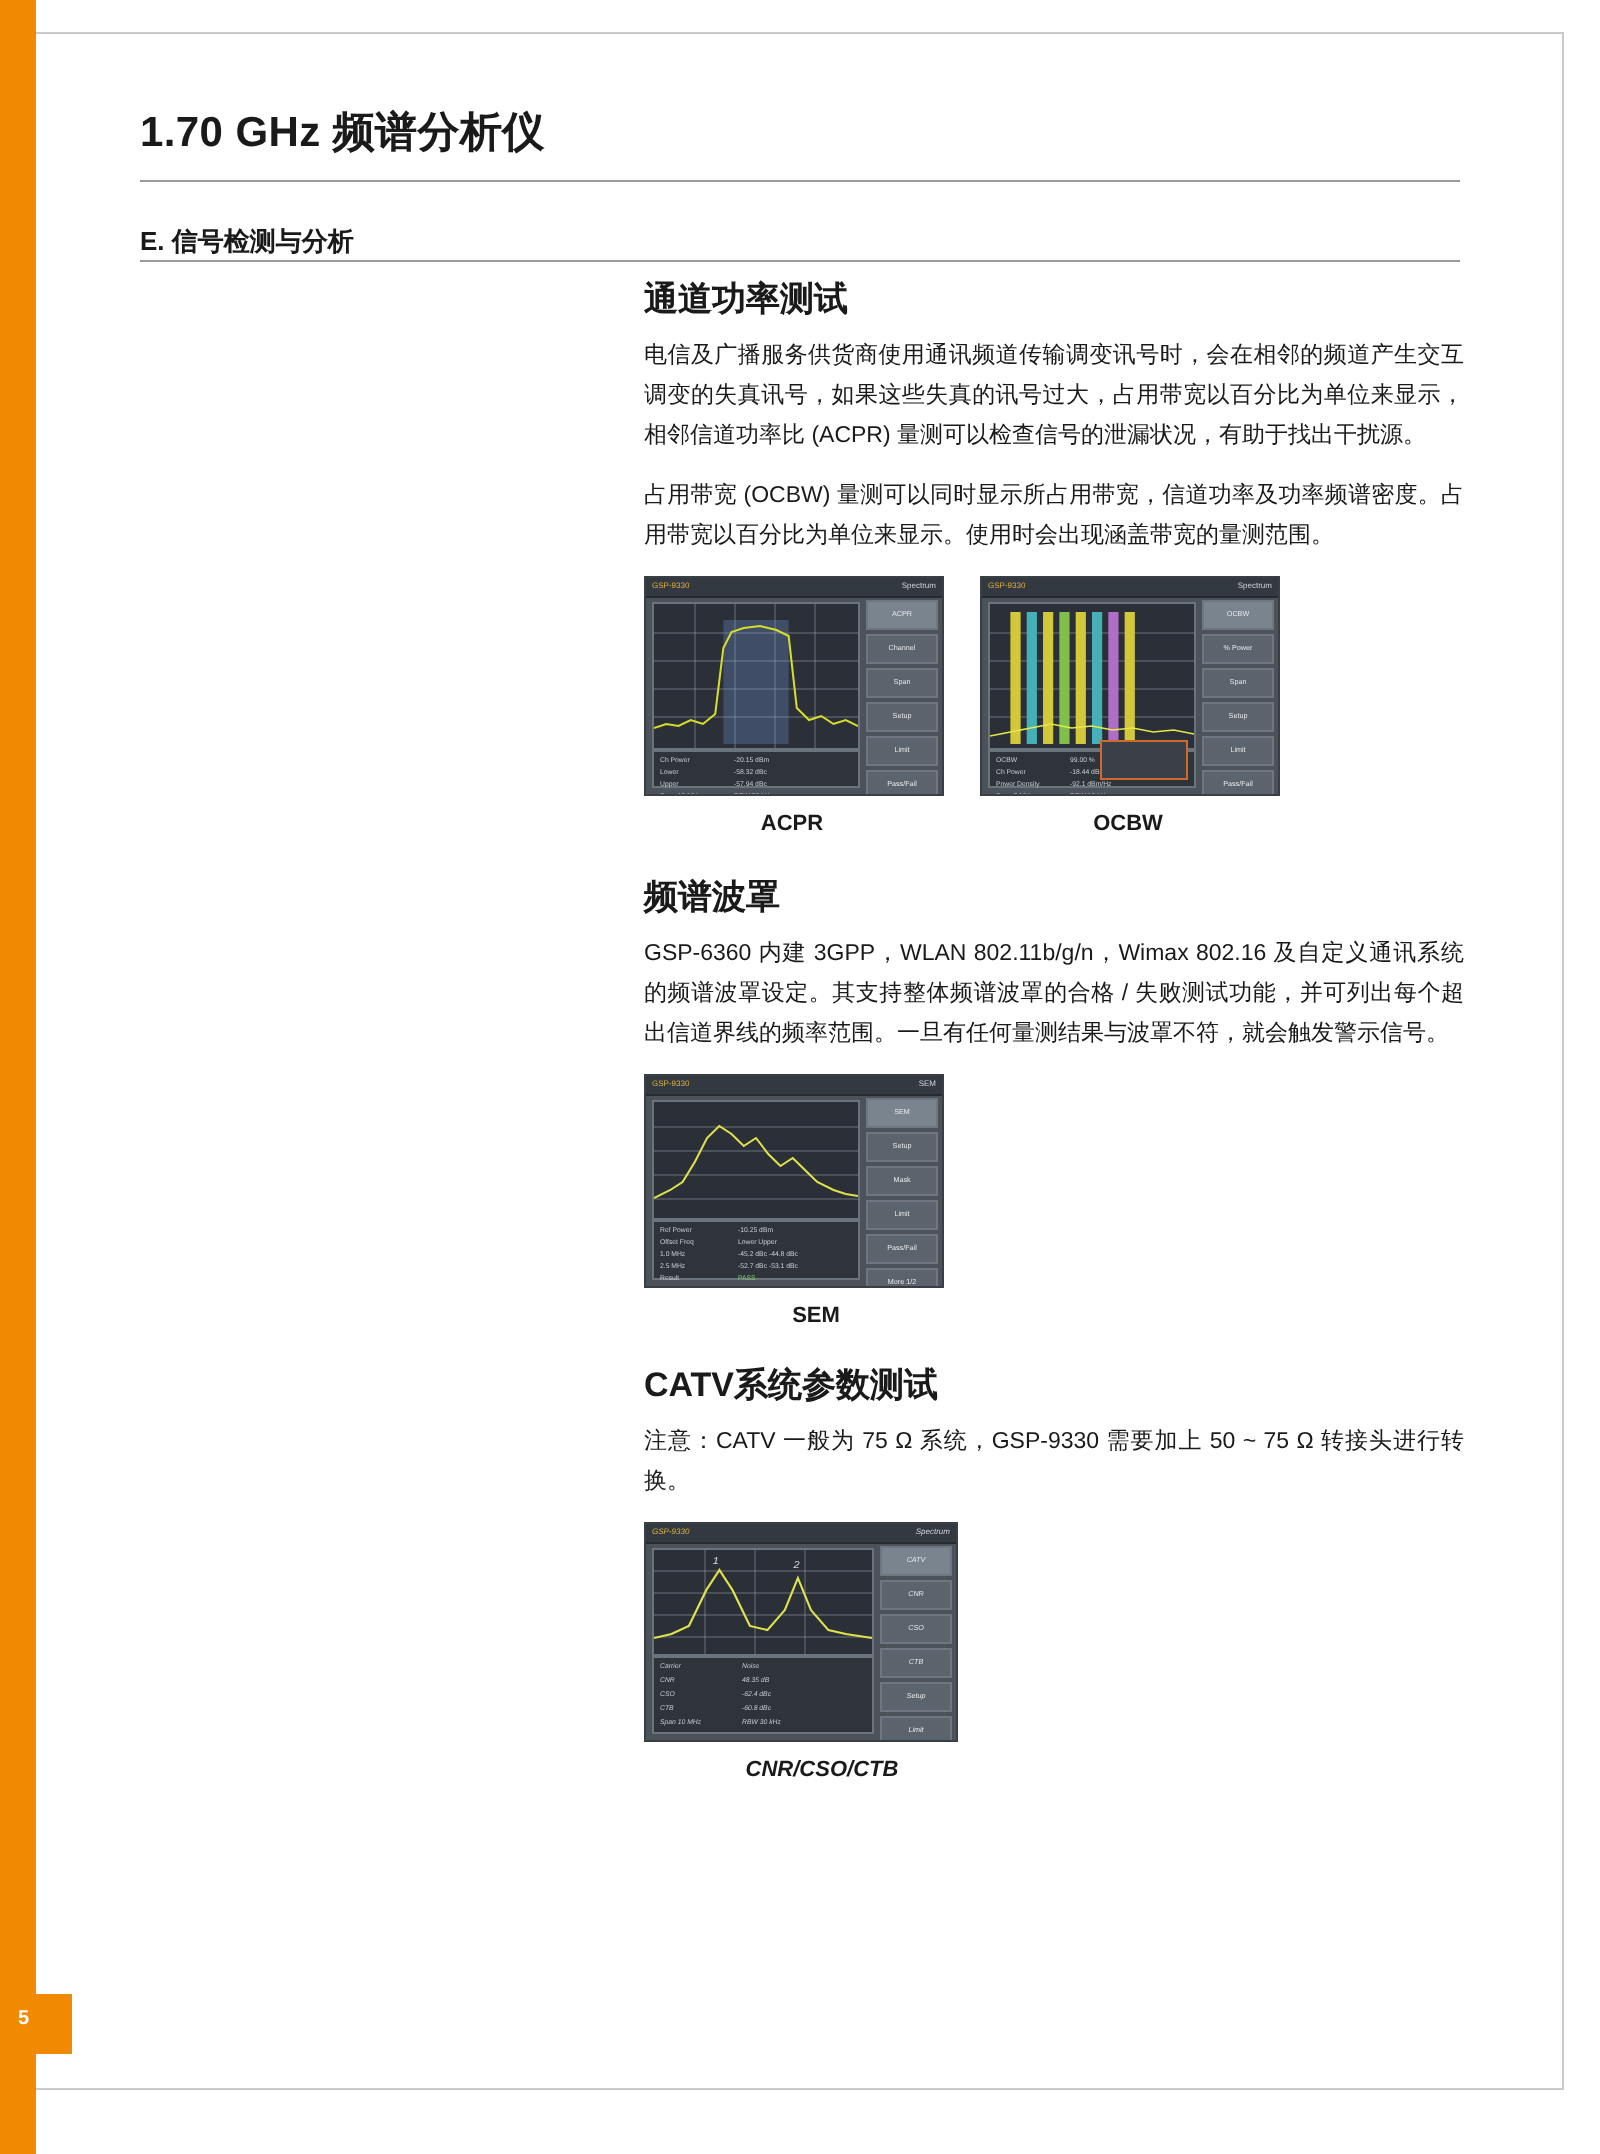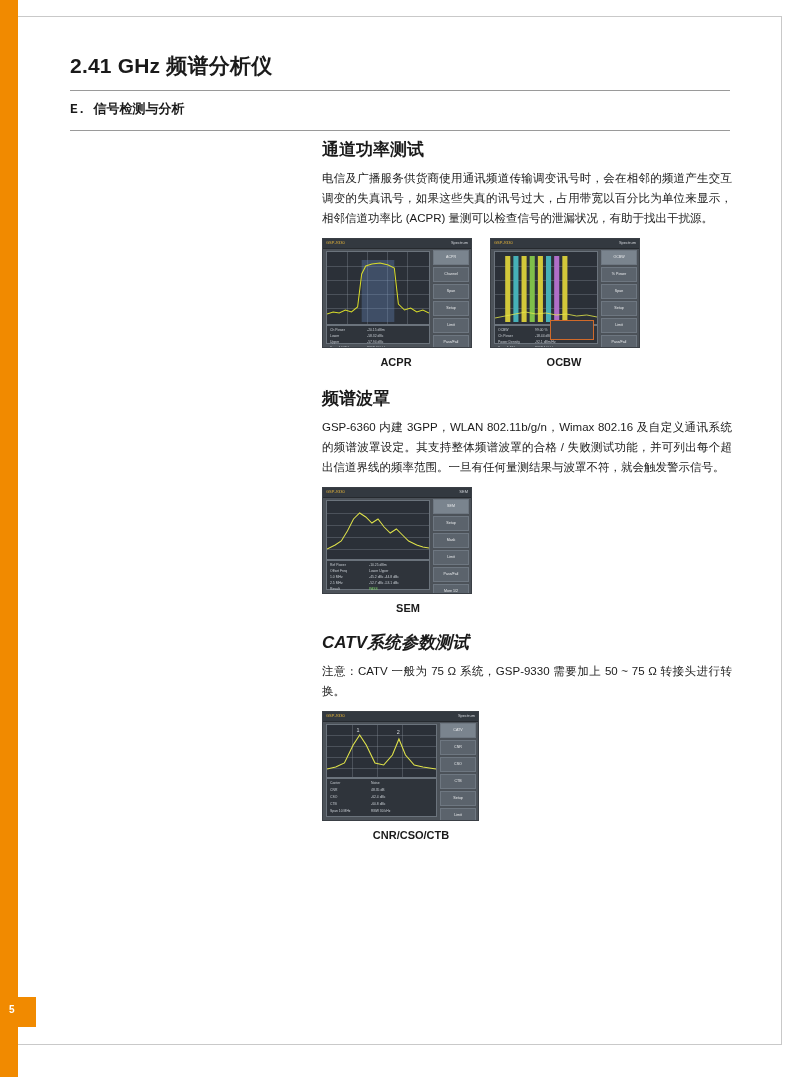--- a/index.html
+++ b/index.html
@@ -72,25 +72,24 @@
     position: absolute;
     left: 70px;
     top: 90px;
     width: 660px;
     height: 1px;
     background: #9a9a9a;
   }
   .section-head {
     position: absolute;
     left: 70px;
-    top: 100px;
+    top: 112px;
     font-size: 13px;
     font-weight: bold;
     color: #1a1a1a;
-    font-family: Liberation Mono, monospace;
   }
   .section-rule {
     position: absolute;
     left: 70px;
     top: 130px;
     width: 660px;
     height: 1px;
     background: #9a9a9a;
   }
 
@@ -229,30 +228,31 @@
 <div id="page">
 
   <div class="left-bar">
     <div class="left-bar-inner"></div>
   </div>
 
   <div class="frame-line-top"></div>
   <div class="frame-line-right"></div>
   <div class="frame-line-bottom"></div>
 
-  <div class="doc-title">2.41 GHz 频谱分析仪</div>
+  <div class="doc-title">1.70 GHz 频谱分析仪</div>
   <div class="title-rule"></div>
 
   <div class="section-head">E. 信号检测与分析</div>
   <div class="section-rule"></div>
 
   <div class="col" style="top:138px;">
 
     <div class="sub-head">通道功率测试</div>
     <p class="para">电信及广播服务供货商使用通讯频道传输调变讯号时，会在相邻的频道产生交互调变的失真讯号，如果这些失真的讯号过大，占用带宽以百分比为单位来显示，相邻信道功率比 (ACPR) 量测可以检查信号的泄漏状况，有助于找出干扰源。</p>
+    <p class="para">占用带宽 (OCBW) 量测可以同时显示所占用带宽，信道功率及功率频谱密度。占用带宽以百分比为单位来显示。使用时会出现涵盖带宽的量测范围。</p>
 
     <div style="position:relative;height:135px;margin-top:8px;">
 
       <div style="position:absolute;left:0;top:0;width:148px;">
         <div class="shot" style="width:148px;height:108px;">
           <div class="topbar">
             <span class="ttl">GSP-9330</span>
             <span class="ttr">Spectrum</span>
           </div>
           <div class="grid">
@@ -378,25 +378,25 @@
             <div class="mi">Mask</div>
             <div class="mi">Limit</div>
             <div class="mi">Pass/Fail</div>
             <div class="mi">More 1/2</div>
           </div>
         </div>
         <div class="cap">SEM</div>
       </div>
     </div>
 
-    <div class="sub-head" style="margin-top:12px;font-style:italic;">CATV系统参数测试</div>
+    <div class="sub-head" style="margin-top:12px;">CATV系统参数测试</div>
     <p class="para">注意：CATV 一般为 75 Ω 系统，GSP-9330 需要加上 50 ~ 75 Ω 转接头进行转换。</p>
 
     <div style="position:relative;height:140px;margin-top:8px;">
-      <div style="position:absolute;left:0;top:0;width:178px;">
+      <div style="position:absolute;left:0;top:0;width:178px;font-style:italic;">
         <div class="shot" style="width:155px;height:108px;">
           <div class="topbar">
             <span class="ttl">GSP-9330</span>
             <span class="ttr">Spectrum</span>
           </div>
           <div class="grid" style="height:52px;">
             <div class="gl" style="left:0;top:10px;width:100%;height:1px;"></div>
             <div class="gl" style="left:0;top:21px;width:100%;height:1px;"></div>
             <div class="gl" style="left:0;top:32px;width:100%;height:1px;"></div>
             <div class="gl" style="left:0;top:43px;width:100%;height:1px;"></div>

